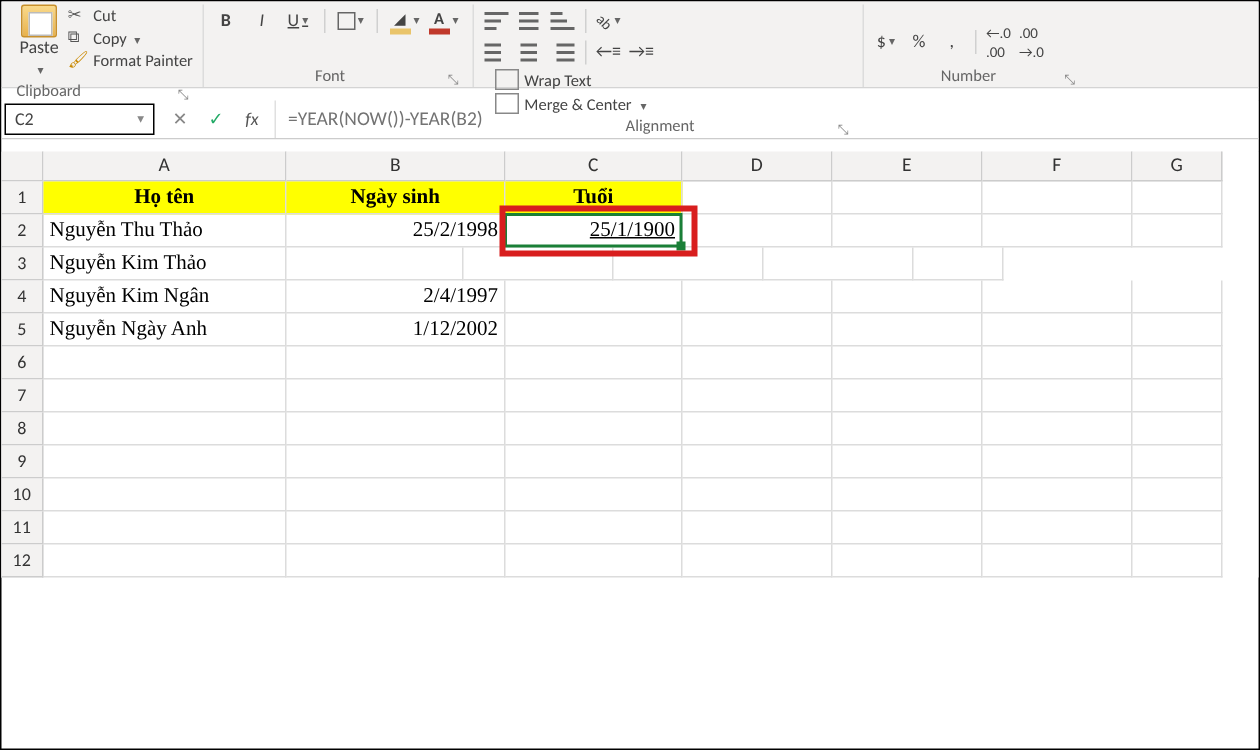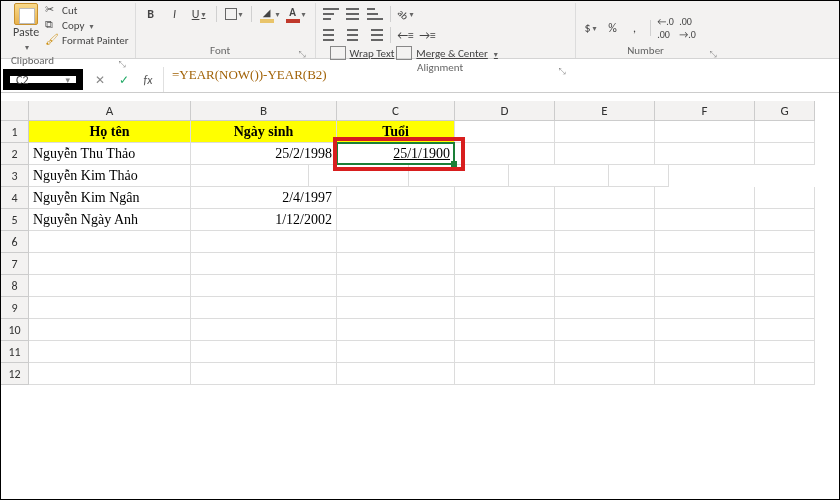--- a/index.html
+++ b/index.html
@@ -139,25 +139,24 @@
 }
 .align-icon span { height: 2px; background: #666; display: block; }
 .align-icon.top span:nth-child(1){width:100%} .align-icon.top span:nth-child(2){width:70%} .align-icon.top span:nth-child(3){width:50%}
 .align-icon.mid span{width:80%;margin:0 auto}
 .align-icon.bot span:nth-child(1){width:50%} .align-icon.bot span:nth-child(2){width:70%} .align-icon.bot span:nth-child(3){width:100%}
 .align-icon.left span{width:70%;margin-right:auto}
 .align-icon.center span{width:70%;margin:0 auto}
 .align-icon.right span{width:70%;margin-left:auto}
 .wrap-merge {
   display: flex;
-  flex-direction: row;
+  flex-direction: column;
   gap: 2px;
   font-size: 11px;
   margin-left: 8px;
-  text-decoration: underline;
 }
 .wrap-merge .row { display: flex; align-items: center; gap: 4px; }
 .wm-icon {
   width: 16px; height: 14px;
   border: 1px solid #888;
   position: relative;
 }
 
 .num-tools {
   display: flex;
@@ -177,22 +176,22 @@
 
 
 .formula-bar {
   display: flex;
   align-items: stretch;
   border-bottom: 1px solid #ccc;
   height: 26px;
   background: #fff;
 }
 .name-box {
-  width: 80px;
-  border: 7px solid #000000;
+  width: 100px;
+  border: 1px solid #000000;
   margin: 2px;
   display: flex;
   align-items: center;
   padding: 0 6px;
   font-size: 12px;
   background: #fff;
   justify-content: space-between;
 }
 .name-box .dd { font-size: 9px; color: #888; }
 .fx-btns {
@@ -206,25 +205,24 @@
   width: 22px; height: 20px;
   display: flex; align-items: center; justify-content: center;
   color: #888;
   font-size: 12px;
 }
 .fx-btn.check { color: #2a6; }
 .fx-btn.fx { font-style: italic; color: #555; }
 .formula-input {
   flex: 1;
   display: flex;
-  align-items: flex-start;
+  align-items: center;
   padding: 0 8px;
   font-size: 13px;
-  color: #a16207;
-  font-family: Liberation Serif, serif;
+  color: #737373;
 }
 
 
 .sheet {
   position: relative;
   background: #fff;
 }
 .colhdr-row {
   display: flex;
   height: 20px;

